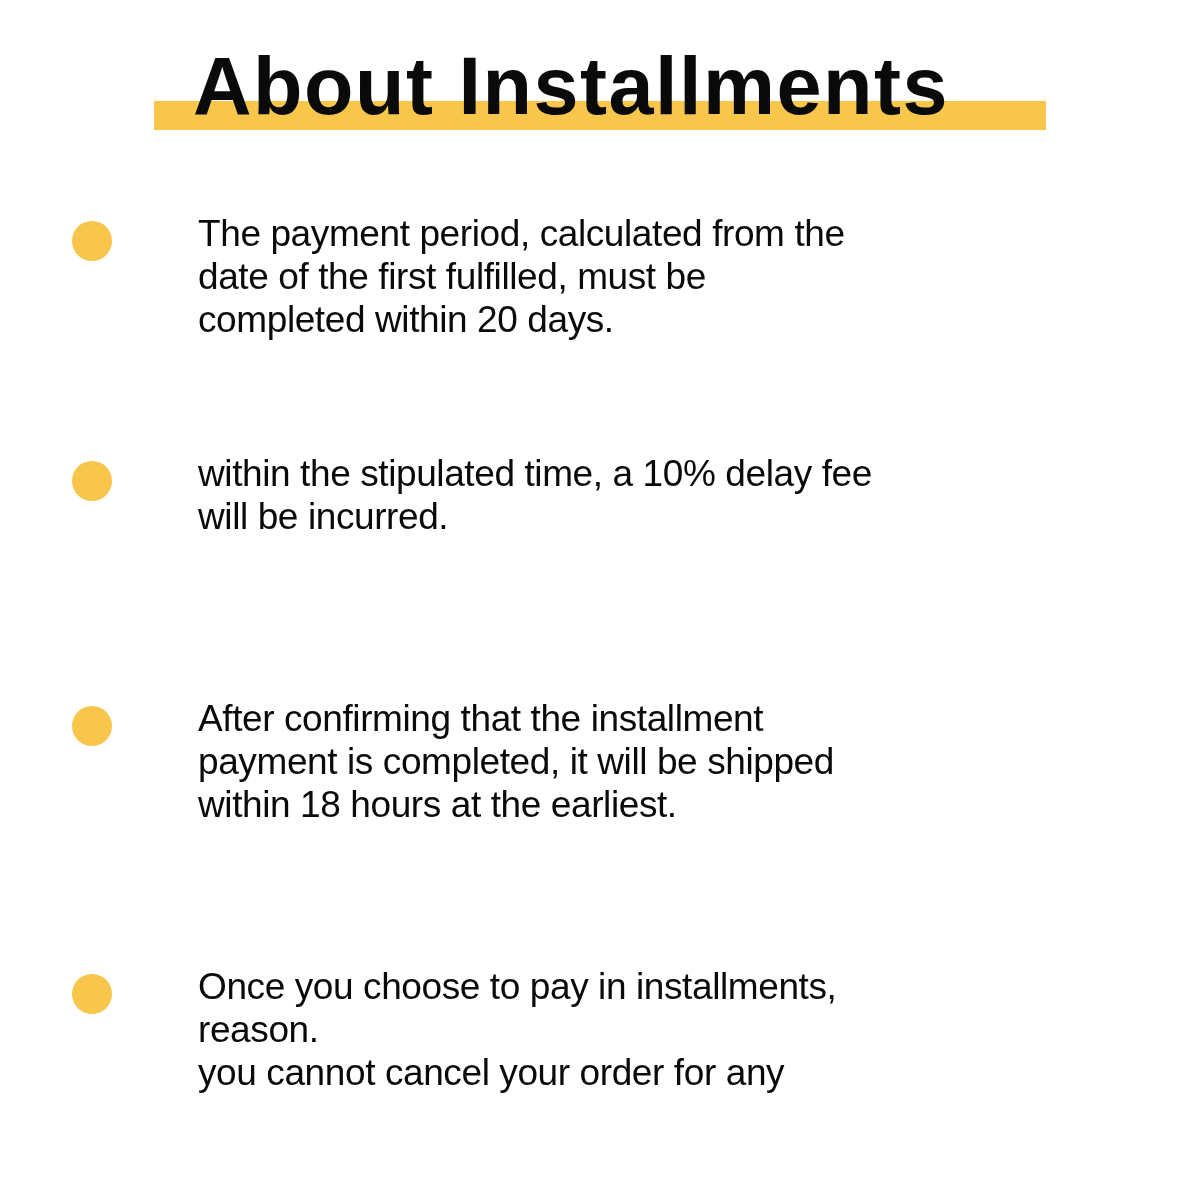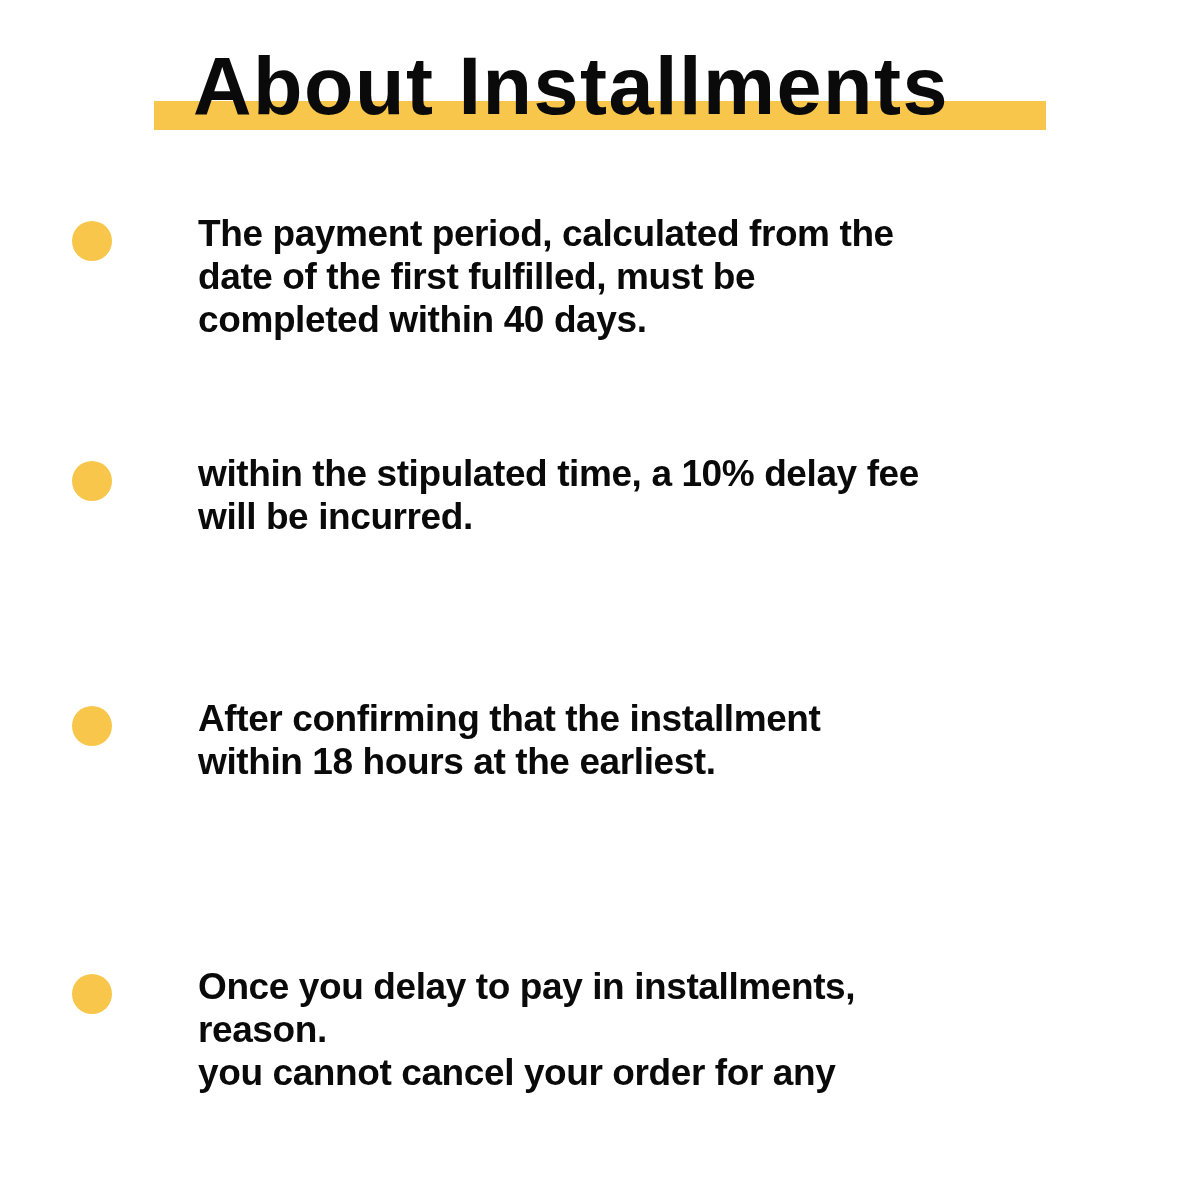--- a/index.html
+++ b/index.html
@@ -57,62 +57,63 @@
     width: 40px;
     height: 40px;
     border-radius: 50%;
     background: var(--accent-yellow);
   }
   .item-text {
     position: absolute;
     left: 198px;
     top: 0;
     font-size: 37px;
-    font-weight: bold;
+    font-weight: normal;
     line-height: 43px;
     letter-spacing: -0.4px;
     color: var(--text-black);
   }
   .text-line { white-space: nowrap; }
 </style>
 </head>
 <body>
 
 <div class="page">
 
   <div class="title-highlight"></div>
   <h1 class="page-title">About Installments</h1>
 
   <div class="list-item i0">
     <span class="bullet-dot"></span>
     <div class="item-text">
       <div class="text-line">The payment period, calculated from the</div>
       <div class="text-line">date of the first fulfilled, must be</div>
-      <div class="text-line">completed within 40 days.</div>
+      <div class="text-line">completed within 20 days.</div>
     </div>
   </div>
 
   <div class="list-item i1">
     <span class="bullet-dot"></span>
     <div class="item-text">
       <div class="text-line">within the stipulated time, a 10% delay fee</div>
       <div class="text-line">will be incurred.</div>
     </div>
   </div>
 
   <div class="list-item i2">
     <span class="bullet-dot"></span>
     <div class="item-text">
       <div class="text-line">After confirming that the installment</div>
+      <div class="text-line">payment is completed, it will be shipped</div>
       <div class="text-line">within 18 hours at the earliest.</div>
     </div>
   </div>
 
   <div class="list-item i3">
     <span class="bullet-dot"></span>
     <div class="item-text">
-      <div class="text-line">Once you delay to pay in installments,</div>
+      <div class="text-line">Once you choose to pay in installments,</div>
       <div class="text-line">reason.</div>
       <div class="text-line">you cannot cancel your order for any</div>
     </div>
   </div>
 
 </div>
 
 </body></html>

